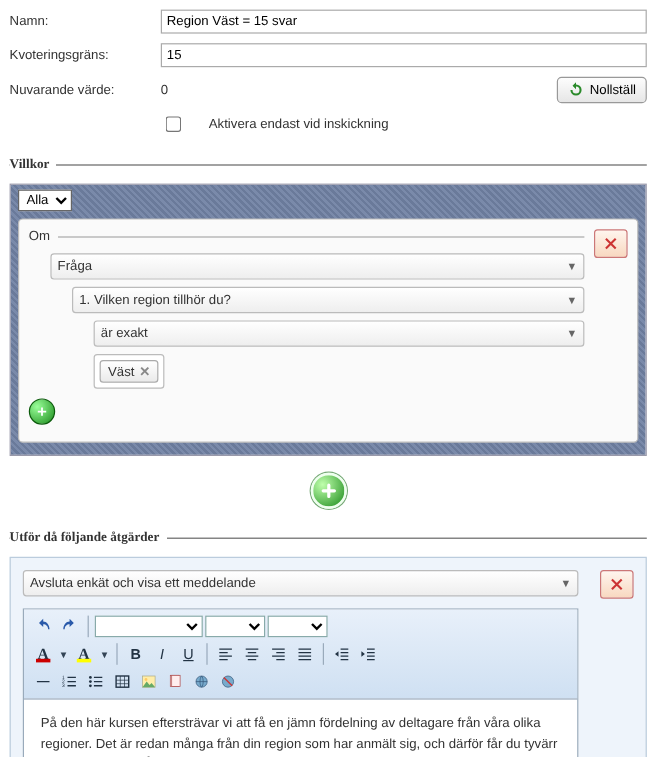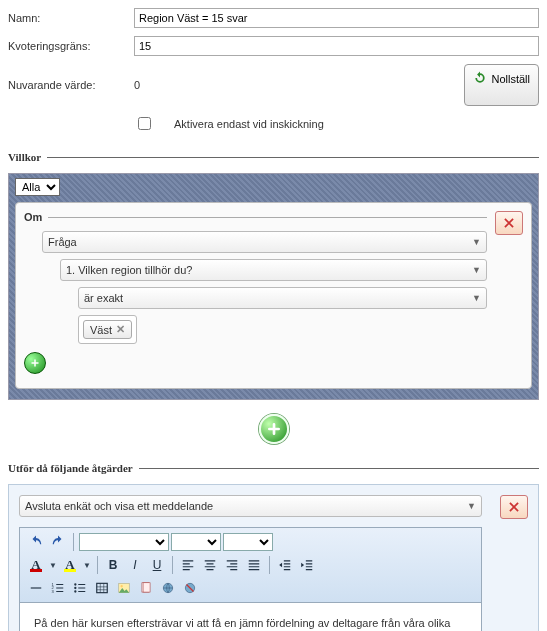--- a/index.html
+++ b/index.html
@@ -23,26 +23,26 @@
   }
   .text-input {
     flex: 1;
     border: 1px solid #aaa;
     padding: 3px 4px;
     font-size: 11px;
     height: 20px;
   }
   .btn {
     display: inline-flex;
-    align-items: flex-end;
+    align-items: center;
     gap: 4px;
     border: 1px solid #999;
     background: linear-gradient(#fdfdfd, #e6e6e6);
     border-radius: 4px;
-    padding: 20px 8px;
+    padding: 0 8px;
     font-size: 11px;
     cursor: pointer;
     height: 22px;
   }
   .refresh-icon {
     width: 14px; height: 14px;
   }
   .checkbox-row {
     margin-left: 126px;
     display: flex;
@@ -91,21 +91,21 @@
     justify-content: space-between;
     align-items: flex-start;
   }
   fieldset.om {
     border: 1px solid #aaa;
     border-left: none; border-right: none; border-bottom: none;
     margin: 0; padding: 8px 0 0 0;
     flex: 1;
   }
   fieldset.om > legend {
-    font-weight: bold;
+    font-weight: normal;
     padding: 0 6px 0 0;
   }
   .delete-btn {
     width: 28px; height: 24px;
     border: 1px solid #c77;
     background: linear-gradient(#fff5ee, #f8d8c0);
     border-radius: 3px;
     display: flex; align-items: center; justify-content: center;
     cursor: pointer;
     flex-shrink: 0;

